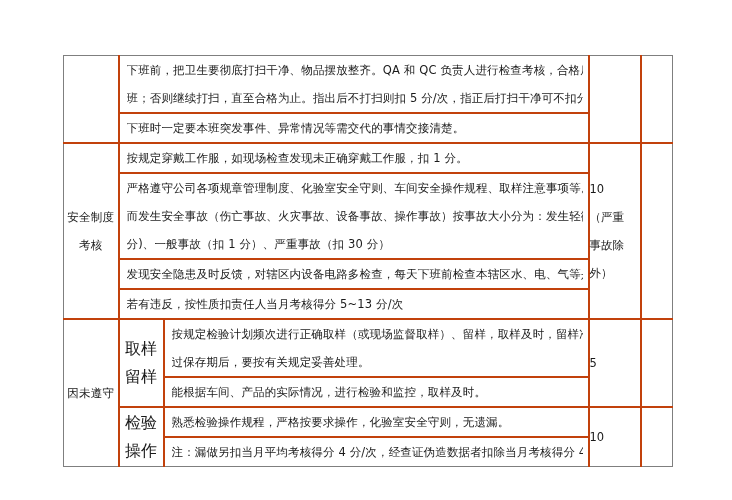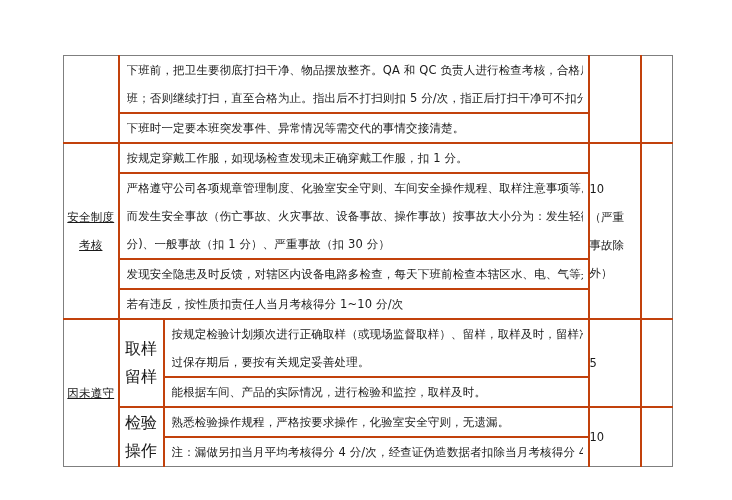--- a/index.html
+++ b/index.html
@@ -51,21 +51,21 @@
   .edge-r  { border-right: 1px solid #7f7f7f !important; }
   .vdark-l { border-left: 1px solid #7f7f7f !important; }
 
   .cat {
     text-align: center;
     font-size: 11.5px;
     line-height: 28px;
     letter-spacing: 0.2px;
     white-space: nowrap;
   }
-  .cat .ln { display: block; text-decoration: underline; }
+  .cat .ln { display: block; }
 
   .sub {
     text-align: center;
     font-size: 16px;
     line-height: 28px;
     white-space: nowrap;
   }
   .sub .ln { display: block; }
 
   .body-cell {
@@ -153,21 +153,21 @@
             <p>分)、一般事故（扣 1 分）、严重事故（扣 30 分）</p>
           </td>
         </tr>
         <tr>
           <td class="body-cell" colspan="2">
             <p>发现安全隐患及时反馈，对辖区内设备电路多检查，每天下班前检查本辖区水、电、气等是否已关好。</p>
           </td>
         </tr>
         <tr>
           <td class="body-cell sect-bot" colspan="2">
-            <p>若有违反，按性质扣责任人当月考核得分 1~10 分/次</p>
+            <p>若有违反，按性质扣责任人当月考核得分 5~13 分/次</p>
           </td>
         </tr>
 
         <tr>
           <td class="cat edge-l sect-bot" rowspan="4">
             <span class="ln">因未遵守</span>
           </td>
           <td class="sub sect-bot" rowspan="2">
             <span class="ln">取样</span>
             <span class="ln">留样</span>

